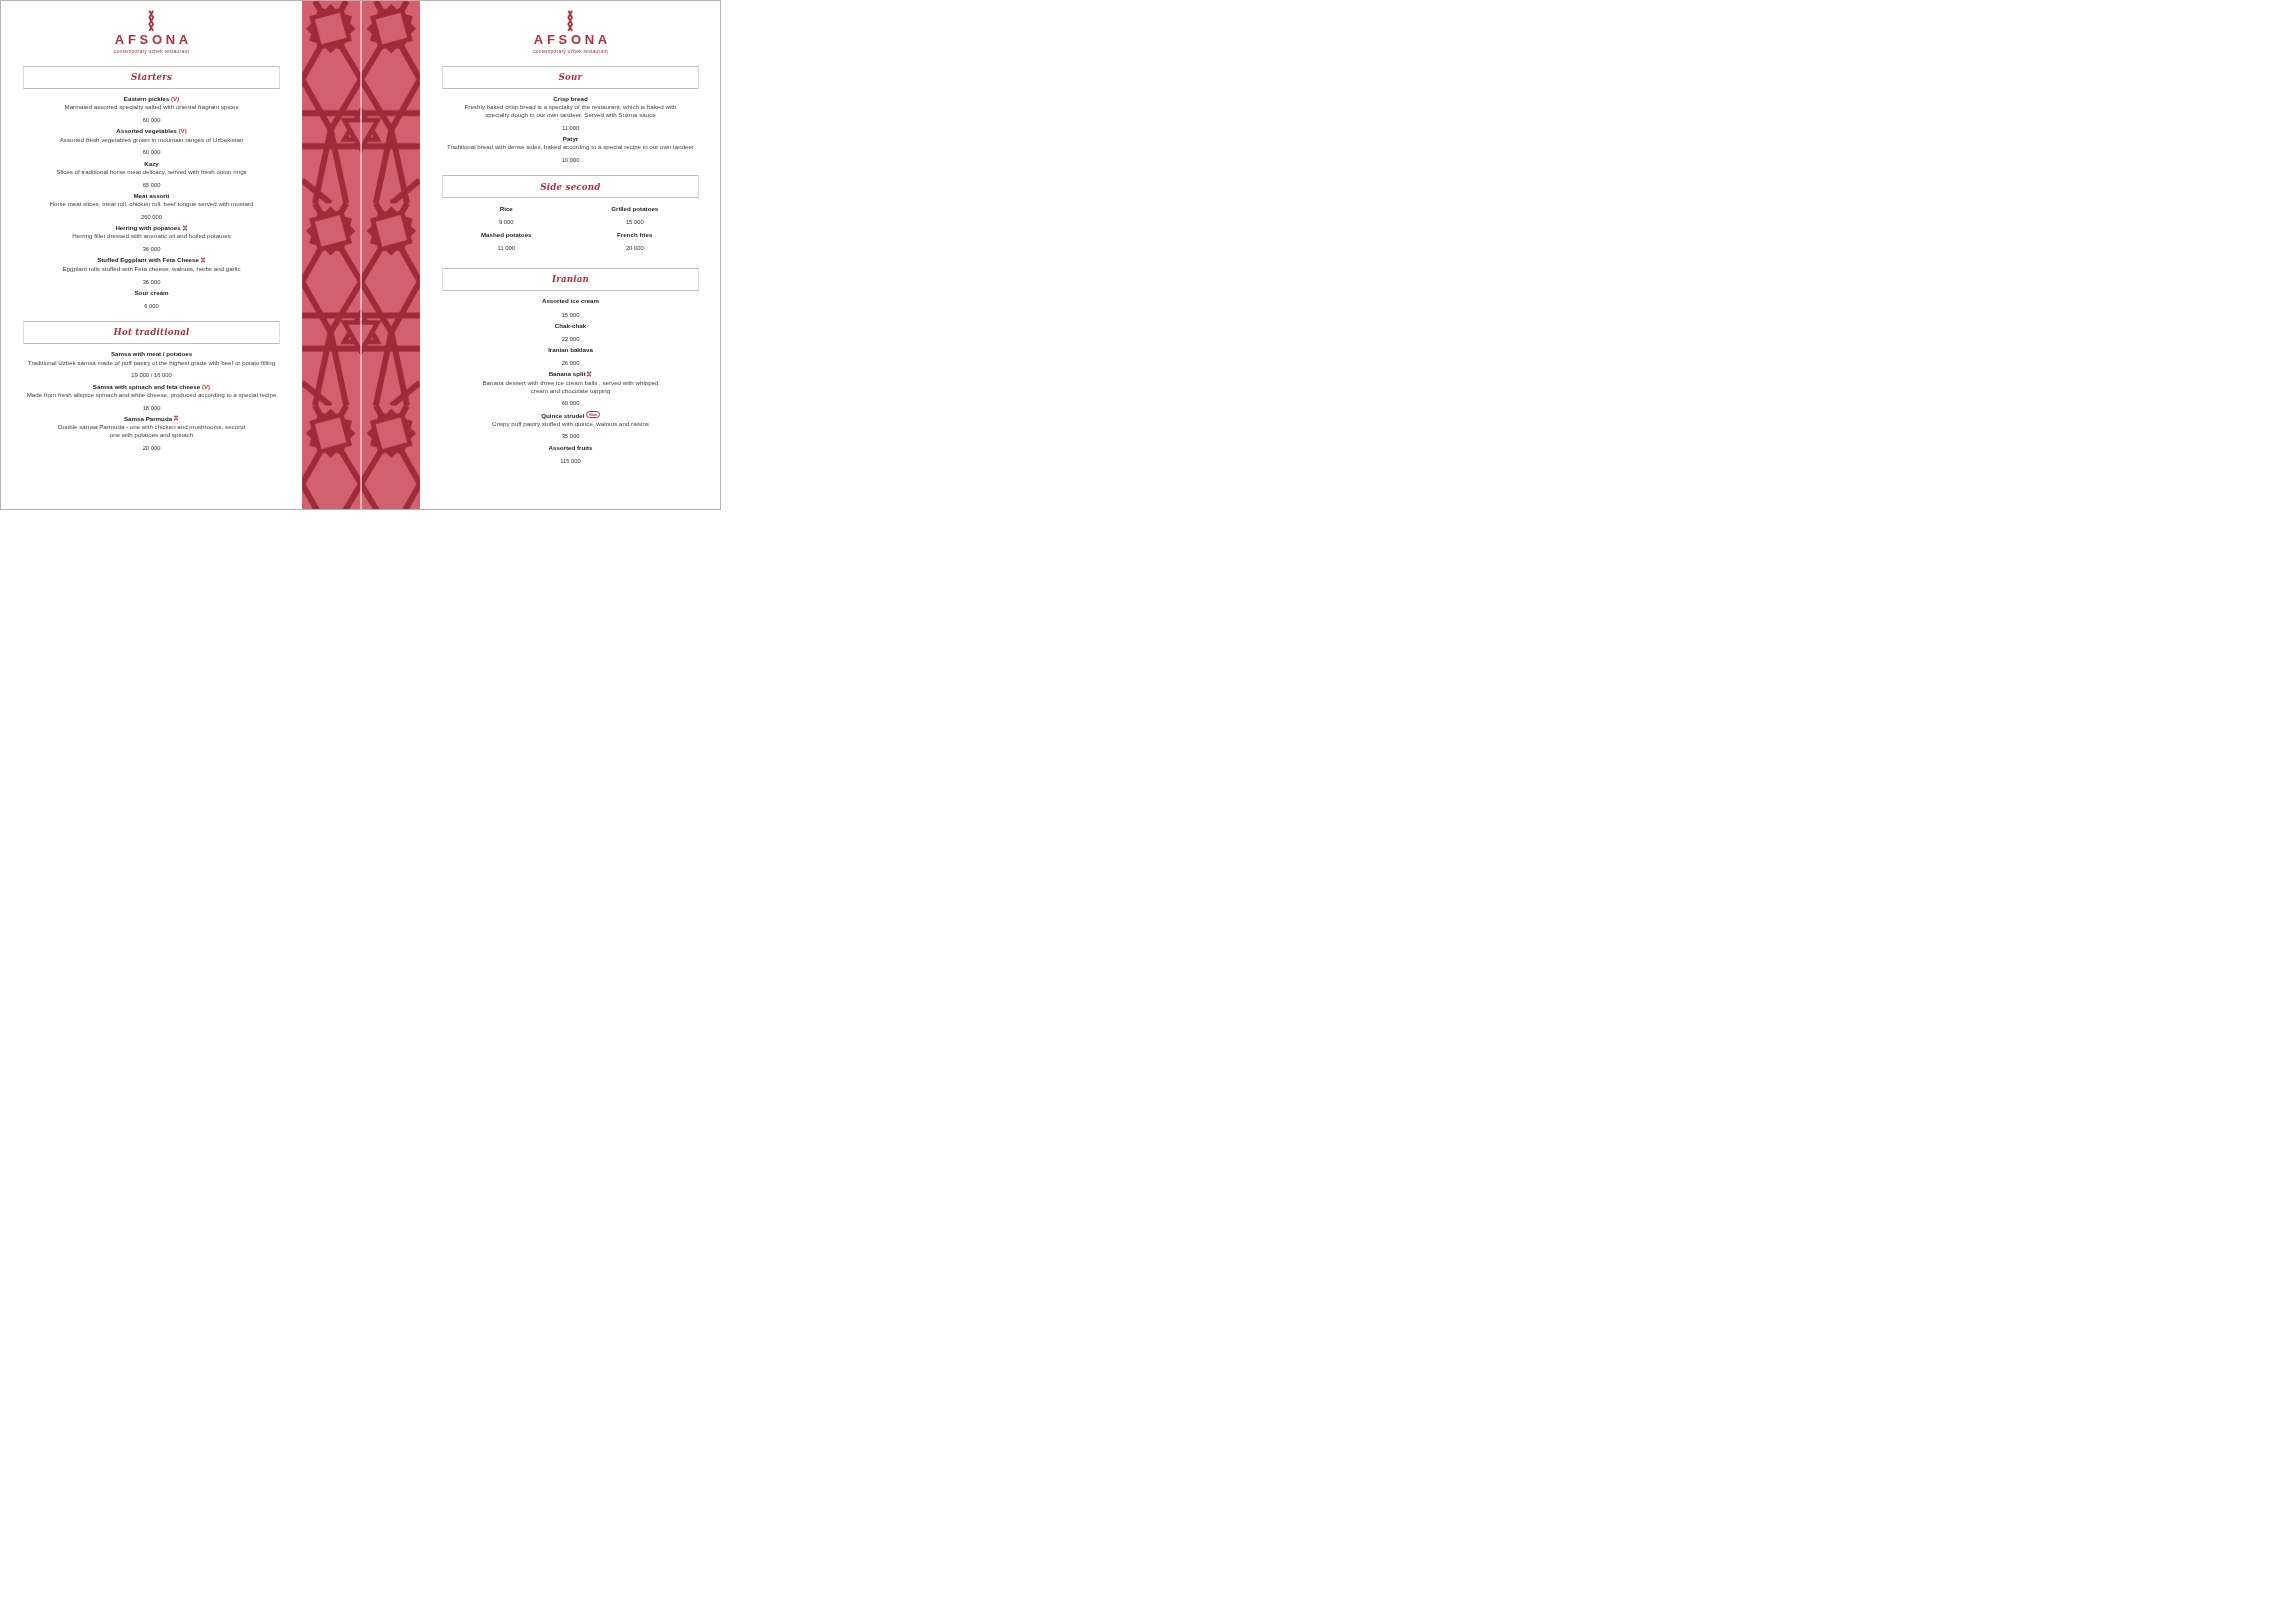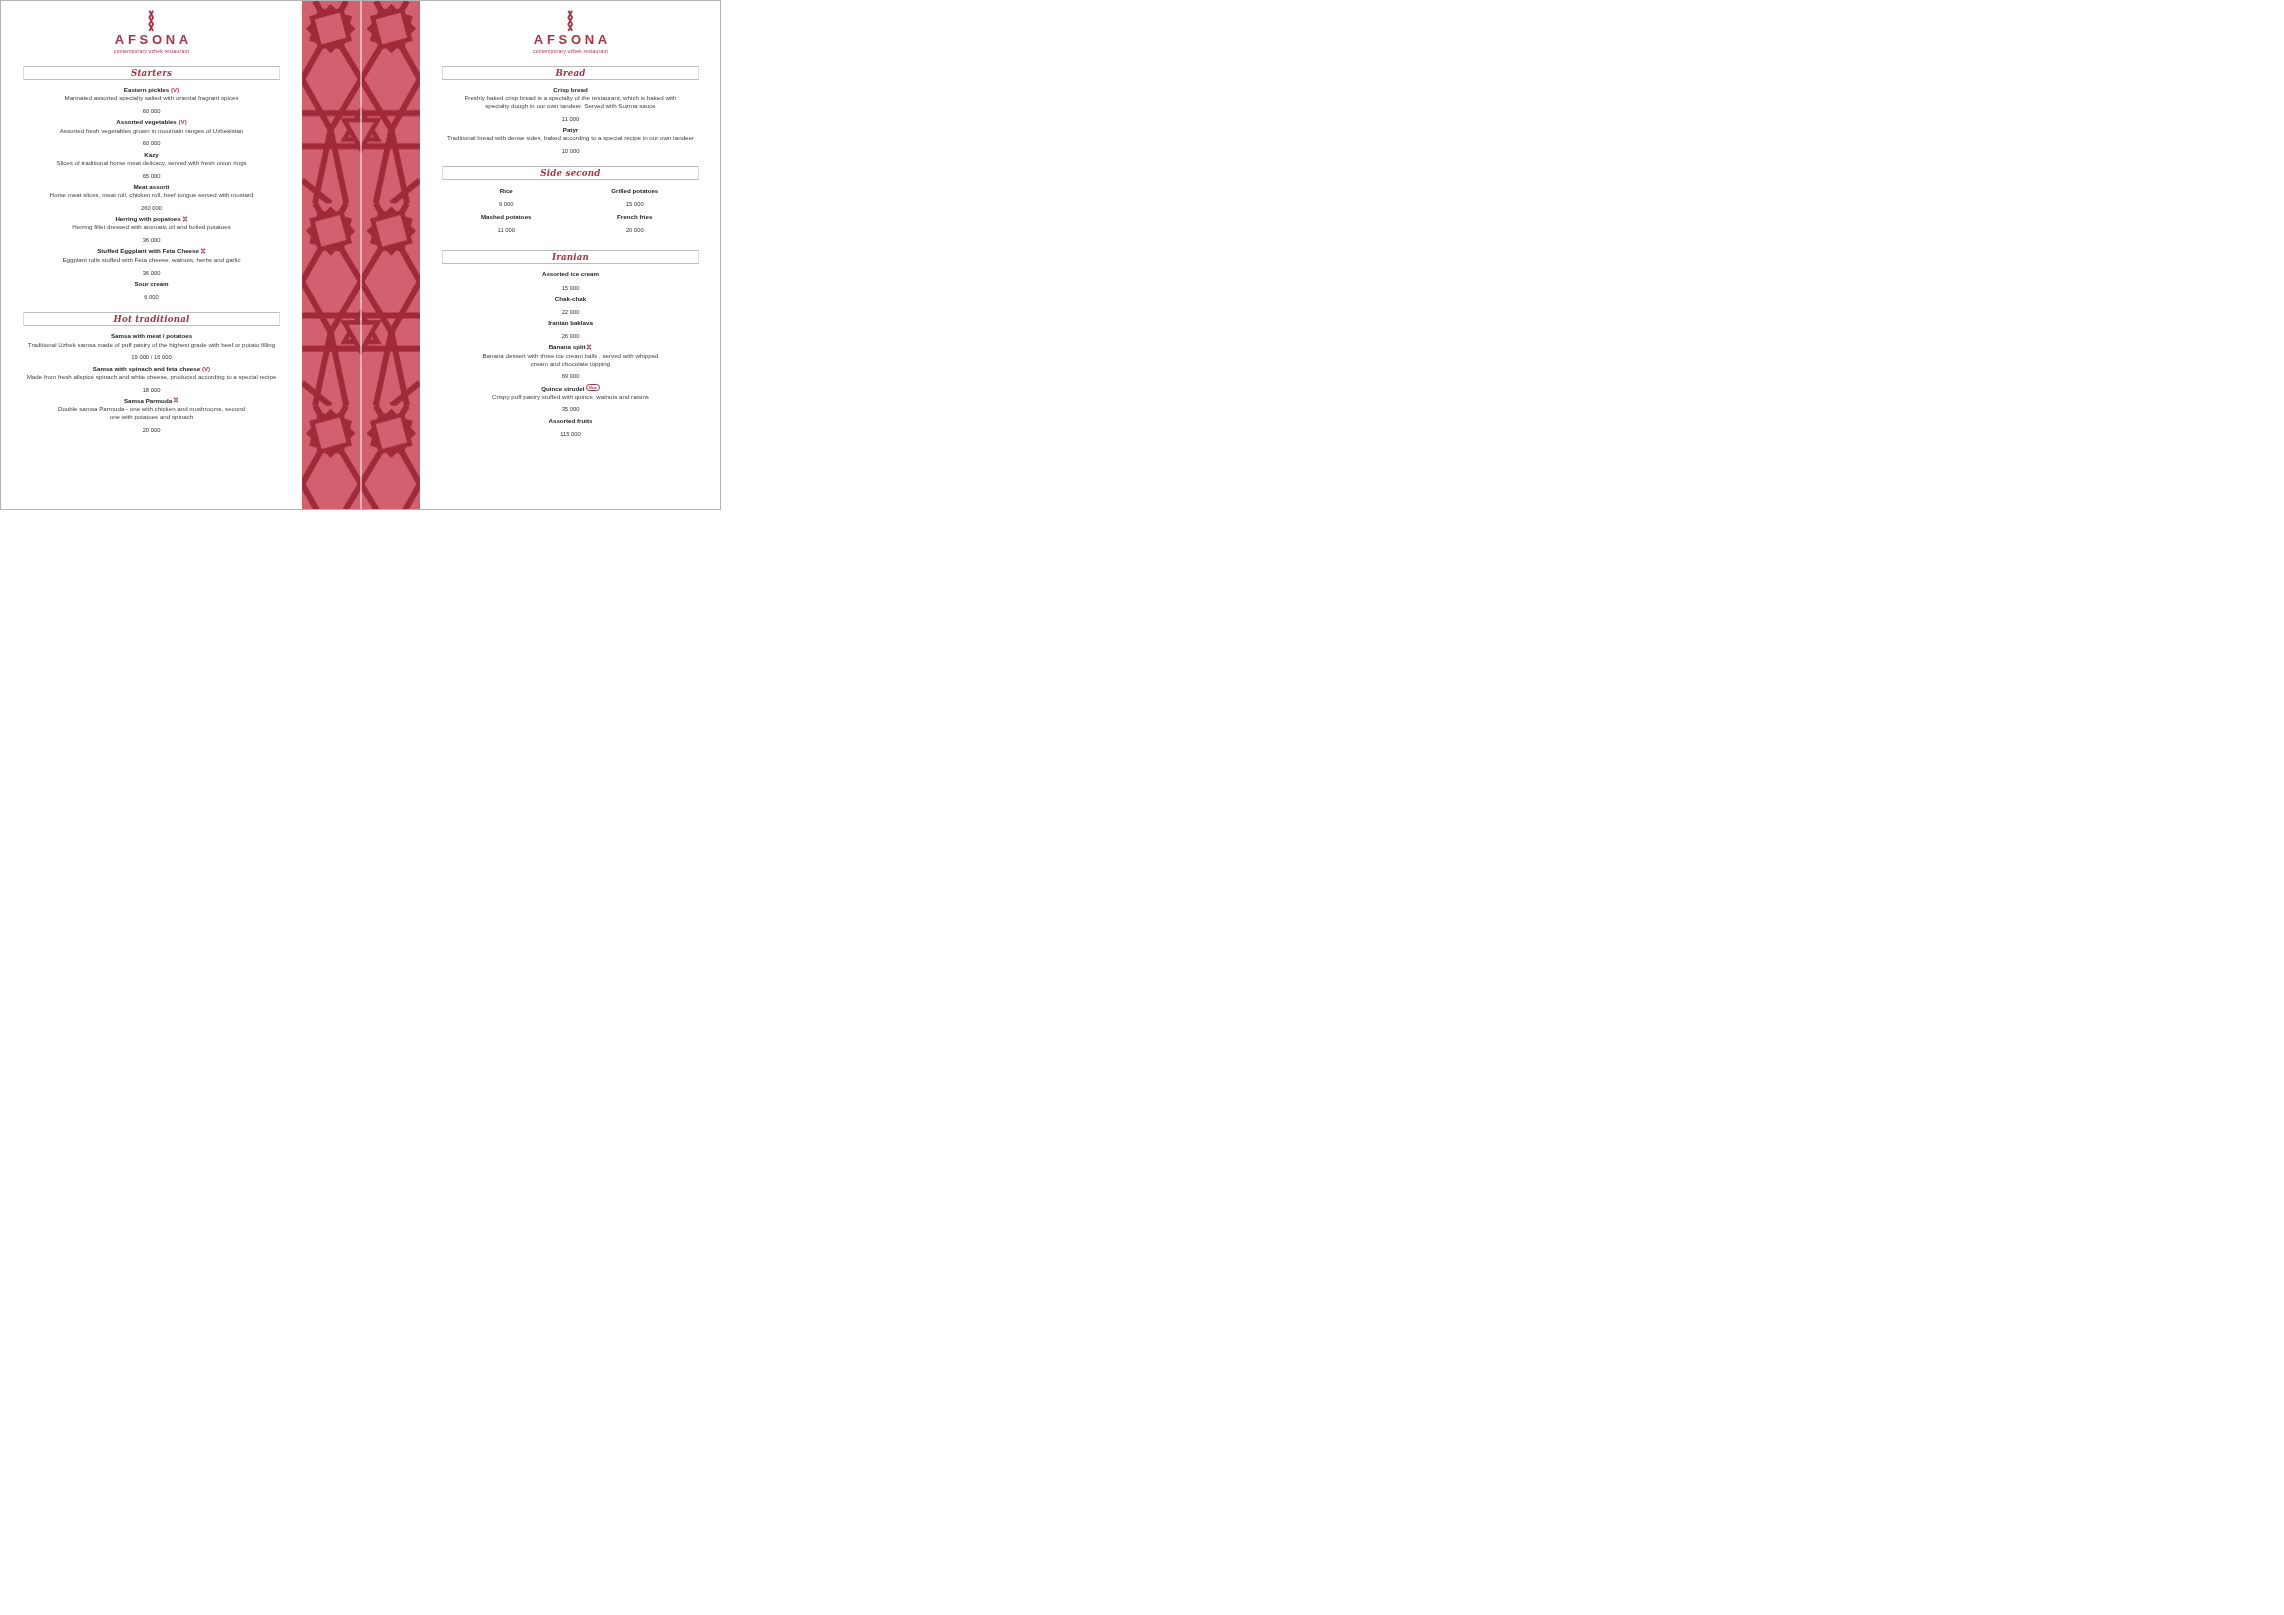--- a/index.html
+++ b/index.html
@@ -21,21 +21,21 @@
   .brand-name{
     font-size:13px;font-weight:bold;letter-spacing:3.7px;padding-left:3.7px;
     color:var(--accent);margin-top:1.4px;line-height:14px;
   }
   .brand-tagline{
     font-size:5px;color:var(--accent);letter-spacing:0.2px;margin-top:0.5px;line-height:6px;
   }
   .menu-section{margin-top:11px;}
   .menu-section:first-child{margin-top:12px;}
   .section-header{
-    box-sizing:border-box;height:14px;background:#fff;
+    box-sizing:border-box;height:23px;background:#fff;
     border-left:0.5px solid #dcdcdc;border-right:0.5px solid #dcdcdc;
     border-top:1.4px solid #bcbcbc;border-bottom:1.4px solid #bcbcbc;
     display:flex;align-items:center;justify-content:center;
   }
   .section-title{
     font-family:"DejaVu Serif",serif;font-style:italic;font-weight:bold;
     font-size:8.7px;color:var(--accent);letter-spacing:0.2px;
   }
   .section-body{padding-top:6.4px;text-align:center;}
   .grid-body{display:grid;grid-template-columns:1fr 1fr;}
@@ -188,21 +188,21 @@
       <header class="brand">
         <svg class="brand-logo" width="12.4" height="21.6" viewBox="0 0 64 116">
           <path d="M22,4 L42,40 L22,76 L42,112 M42,4 L22,40 L42,76 L22,112" stroke="#a93343" stroke-width="10" fill="none"></path>
         </svg>
         <div class="brand-name">AFSONA</div>
         <div class="brand-tagline">contemporary uzbek restaurant</div>
       </header>
       <div id="right-sections">
           <section class="menu-section">
             <div class="section-header">
-              <span class="section-title">Bread</span>
+              <span class="section-title">Sour</span>
             </div>
             <div class="section-body">
               <div class="item">
                 <div class="item-title"><span class="item-name">Crisp bread</span></div>
                 <div class="item-desc">Freshly baked crisp bread is a specialty of the restaurant, which is baked with
 specialty dough in our own tandeer. Served with Suzma sauce</div>
                 <div class="item-price">11 000</div>
               </div>
               <div class="item">
                 <div class="item-title"><span class="item-name">Patyr</span></div>

